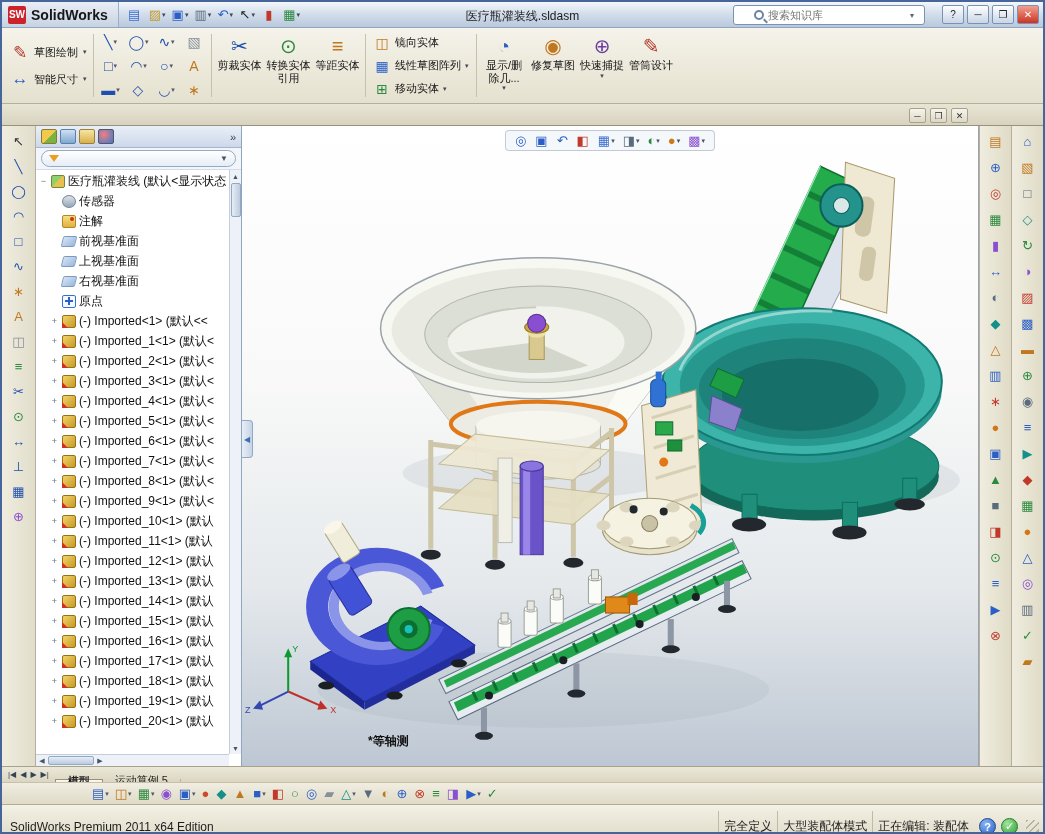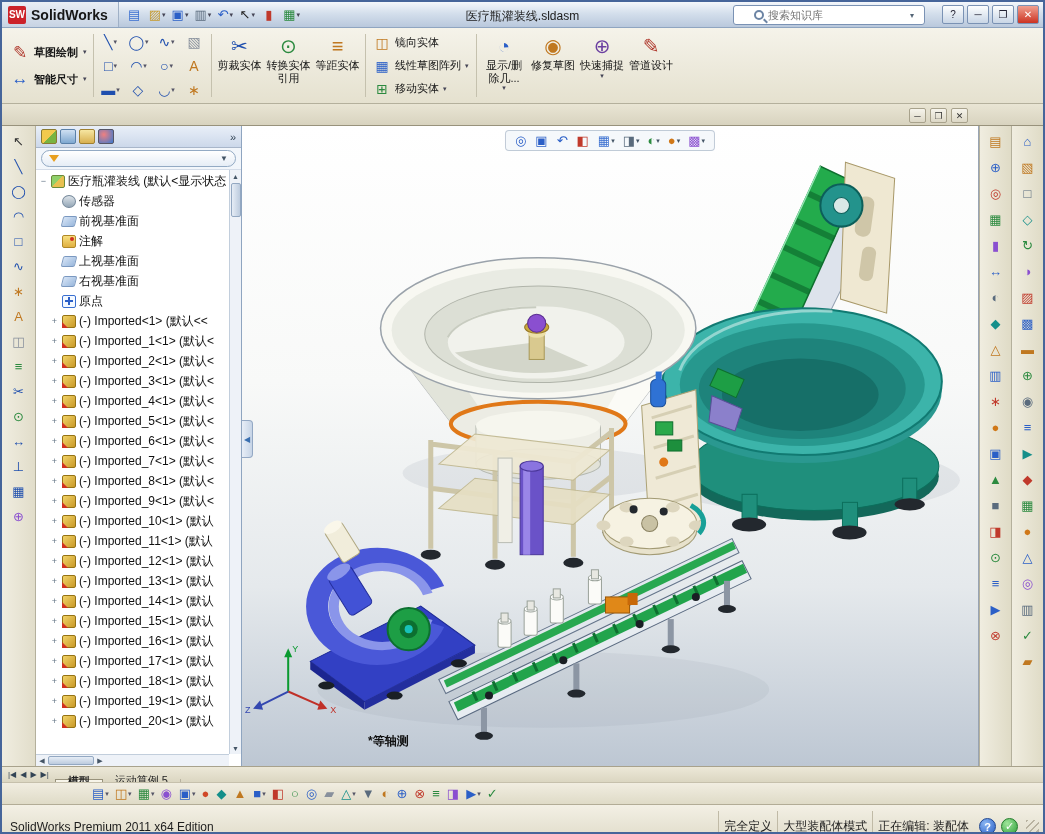--- a/index.html
+++ b/index.html
@@ -37,21 +37,21 @@
   .wc.close { background:linear-gradient(#f0a090,#cc3322); color:#fff; }
 
   
   .ribbon { position:absolute; top:26px; left:0; right:0; height:76px;
     background:linear-gradient(#f5f3ea,#e5e1cf); border-bottom:1px solid #b4b09c;
     display:flex; align-items:stretch; padding:2px 4px; }
   .rib-sep { width:1px; background:#c5c1ae; margin:4px 3px; flex:0 0 auto; }
   .sketch-col,.row-col { display:flex; flex-direction:column; justify-content:center; gap:3px; }
   .sk-btn { display:flex; align-items:center; gap:3px; padding:1px 3px; width:84px; }
   .sk-btn .ric { width:22px; height:22px; font-size:17px; display:flex; align-items:center; justify-content:center; flex:0 0 auto; }
-  .sk-btn .blabel { font-size:11px; line-height:1.1; width:46px; color:#151515;font-weight:bold; }
+  .sk-btn .blabel { font-size:11px; line-height:1.1; width:46px; color:#151515; }
   .sk-btn .dd,.big-btn .dd,.row-btn .dd { font-size:7px; color:#445; }
   .entity-grid { display:grid; grid-template-columns:repeat(4,27px); grid-auto-rows:23px;
     align-content:center; gap:1px; }
   .ent { display:flex; align-items:center; justify-content:center; font-size:14px; }
   .ent .dd { font-size:7px; color:#556; margin-left:1px; }
   .bigs { display:flex; align-items:stretch; }
   .big-btn { width:49px; display:flex; flex-direction:column; align-items:center; padding:4px 1px 1px;
     text-align:center; }
   .big-btn .ric { width:26px; height:24px; font-size:20px; display:flex; align-items:center; justify-content:center; }
   .big-btn .blabel { font-size:11px; line-height:1.15; color:#151515; margin-top:1px; }
@@ -348,21 +348,21 @@
           <span class="blabel">修复草图</span>
           <span class="dd"></span>
         </div>
         <div class="big-btn">
           <span class="ric" style="color: rgb(107, 63, 160);">⊕</span>
           <span class="blabel">快速捕捉</span>
           <span class="dd">▾</span>
         </div>
         <div class="big-btn">
           <span class="ric" style="color: rgb(176, 58, 46);">✎</span>
-          <span class="blabel">管道设计</span>
+          <span class="blabel">管筒设计</span>
           <span class="dd"></span>
         </div>
       </div>
   </div>
 
   <div class="tabrow">
     <div class="doc-controls">
       <span class="dc">─</span>
       <span class="dc">❐</span>
       <span class="dc">✕</span>
@@ -447,27 +447,27 @@
         </div>
         <div>
 
         <div class="titem">
               <span class="texp"></span>
               <span class="ticon i-sensor"></span>
               <span class="tlabel">传感器</span>
             </div>
             <div class="titem">
               <span class="texp"></span>
+              <span class="ticon i-ann"></span>
+              <span class="tlabel">注解</span>
+            </div>
+            <div class="titem">
+              <span class="texp"></span>
               <span class="ticon i-plane"></span>
               <span class="tlabel">前视基准面</span>
-            </div>
-            <div class="titem">
-              <span class="texp"></span>
-              <span class="ticon i-ann"></span>
-              <span class="tlabel">注解</span>
             </div>
             <div class="titem">
               <span class="texp"></span>
               <span class="ticon i-plane"></span>
               <span class="tlabel">上视基准面</span>
             </div>
             <div class="titem">
               <span class="texp"></span>
               <span class="ticon i-plane"></span>
               <span class="tlabel">右视基准面</span>

